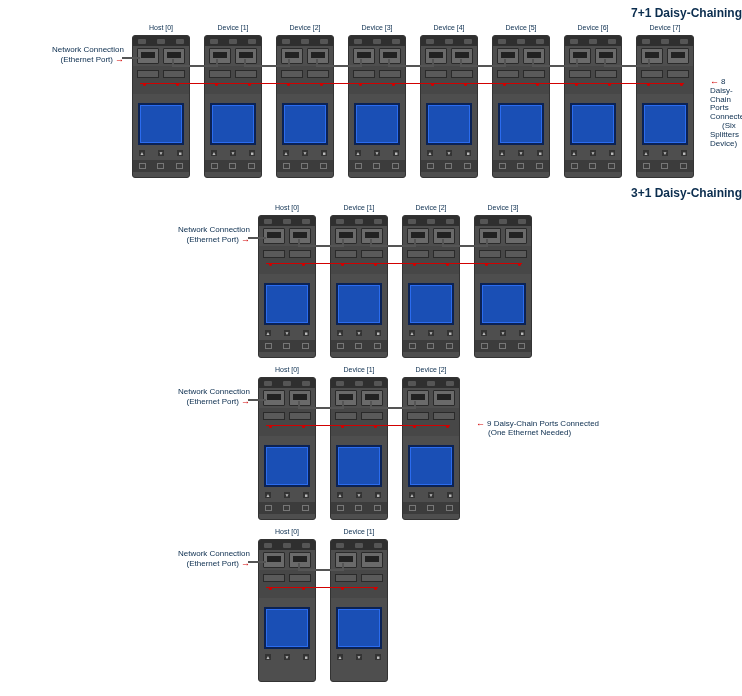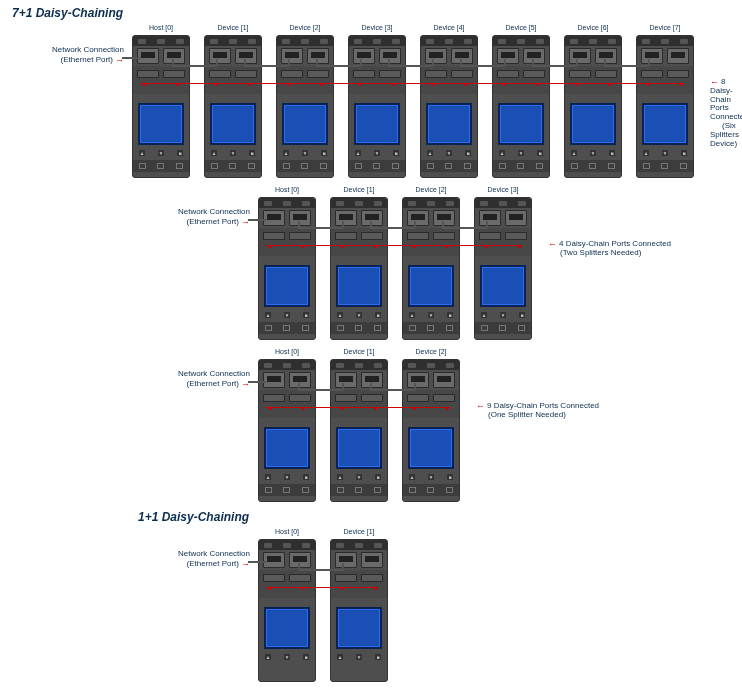--- a/index.html
+++ b/index.html
@@ -7,25 +7,25 @@
     font-family: Arial, Helvetica, sans-serif;
     background: #fff;
     width: 742px;
     padding: 6px 0 0 4px;
   }
   .section {
     margin-bottom: 8px;
     position: relative;
   }
   .sec-title {
-    font-style: italic;
     font-weight: 700;
     font-size: 12px;
     color: #0b2d4e;
     margin: 0 0 4px 8px;
+    text-align: right;
   }
   .row {
     display: flex;
     align-items: flex-start;
     position: relative;
   }
   .left-label {
     width: 124px;
     text-align: right;
     font-size: 8px;
@@ -480,20 +480,21 @@
           <div class="wire v" style="left: 572px; top: 35px; height: 8px;"></div>
           <div class="wire h" style="left: 600px; top: 41px; width: 46px;"></div>
           <div class="wire v" style="left: 600px; top: 35px; height: 8px;"></div>
           <div class="wire v" style="left: 644px; top: 35px; height: 8px;"></div>
           <div class="wire red" style="left: 136px; top: 59px; width: 544px;"></div>
         </div>
         <div class="right-label" style="left: 706px; top: 53px;"><span class="arrow-l">←</span><span>8 Daisy-Chain Ports Connected</span><br><span style="padding-left:12px">(Six Splitters Device)</span></div>
       </div>
     </div>
     <div class="section">
+      <div class="sec-title" style="margin-left: 134px;">3+1 Daisy-Chaining</div>
       <div class="row">
         <div class="left-label" style="width: 250px;"><span>Network Connection</span><br><span>(Ethernet Port)</span><span class="arrow">→</span></div>
         <div class="device-wrap">
           <div class="dev-col">
             <div class="dev-label">Host [0]</div>
             <div class="device">
               <div class="top-strip">
                 <span></span>
                 <span></span>
                 <span></span>
@@ -641,21 +642,20 @@
           <div class="wire v" style="left: 294px; top: 35px; height: 8px;"></div>
           <div class="wire v" style="left: 338px; top: 35px; height: 8px;"></div>
           <div class="wire h" style="left: 366px; top: 41px; width: 46px;"></div>
           <div class="wire v" style="left: 366px; top: 35px; height: 8px;"></div>
           <div class="wire v" style="left: 410px; top: 35px; height: 8px;"></div>
           <div class="wire h" style="left: 438px; top: 41px; width: 46px;"></div>
           <div class="wire v" style="left: 438px; top: 35px; height: 8px;"></div>
           <div class="wire v" style="left: 482px; top: 35px; height: 8px;"></div>
           <div class="wire red" style="left: 262px; top: 59px; width: 256px;"></div>
         </div>
-        <div class="right-label" style="left: 544px; top: 53px;"><span class="arrow-l">←</span><span>4 Daisy-Chain Ports Connected</span><br><span style="padding-left:12px">(Two Splitters Needed)</span></div>
       </div>
     </div>
     <div class="section">
       <div class="row">
         <div class="left-label" style="width: 250px;"><span>Network Connection</span><br><span>(Ethernet Port)</span><span class="arrow">→</span></div>
         <div class="device-wrap">
           <div class="dev-col">
             <div class="dev-label">Host [0]</div>
             <div class="device">
               <div class="top-strip">
@@ -767,25 +767,24 @@
         <div class="cable-layer">
           <div class="eth-stub" style="left: 244px; top: 33px; width: 18px;"></div>
           <div class="wire h" style="left: 294px; top: 41px; width: 46px;"></div>
           <div class="wire v" style="left: 294px; top: 35px; height: 8px;"></div>
           <div class="wire v" style="left: 338px; top: 35px; height: 8px;"></div>
           <div class="wire h" style="left: 366px; top: 41px; width: 46px;"></div>
           <div class="wire v" style="left: 366px; top: 35px; height: 8px;"></div>
           <div class="wire v" style="left: 410px; top: 35px; height: 8px;"></div>
           <div class="wire red" style="left: 262px; top: 59px; width: 184px;"></div>
         </div>
-        <div class="right-label" style="left: 472px; top: 53px;"><span class="arrow-l">←</span><span>9 Daisy-Chain Ports Connected</span><br><span style="padding-left:12px">(One Splitter Needed)</span></div>
+        <div class="right-label" style="left: 472px; top: 53px;"><span class="arrow-l">←</span><span>9 Daisy-Chain Ports Connected</span><br><span style="padding-left:12px">(One Ethernet Needed)</span></div>
       </div>
     </div>
     <div class="section">
-      <div class="sec-title" style="margin-left: 134px;">1+1 Daisy-Chaining</div>
       <div class="row">
         <div class="left-label" style="width: 250px;"><span>Network Connection</span><br><span>(Ethernet Port)</span><span class="arrow">→</span></div>
         <div class="device-wrap">
           <div class="dev-col">
             <div class="dev-label">Host [0]</div>
             <div class="device">
               <div class="top-strip">
                 <span></span>
                 <span></span>
                 <span></span>

